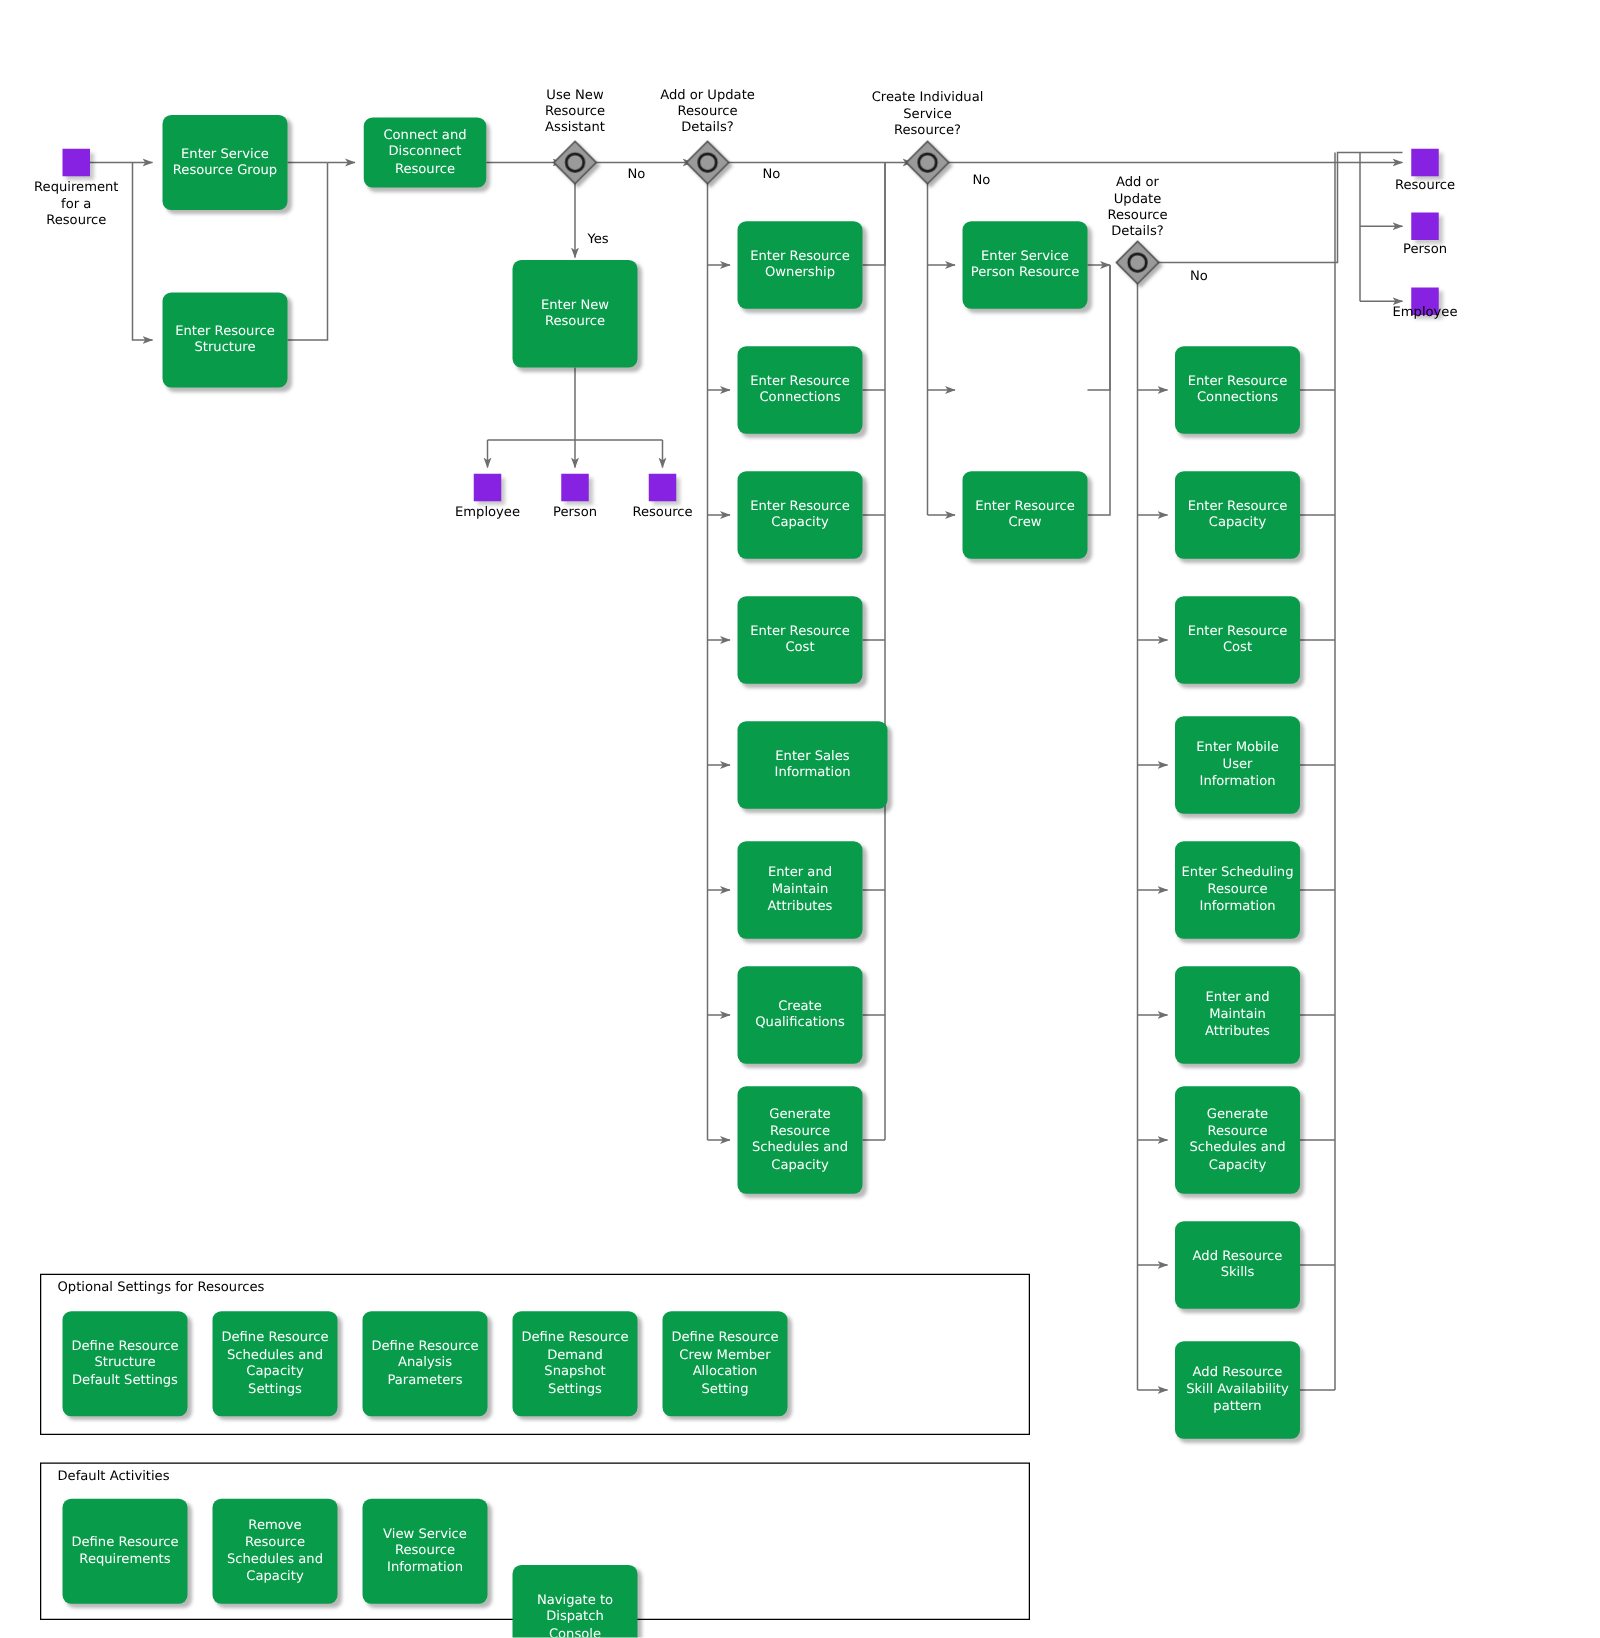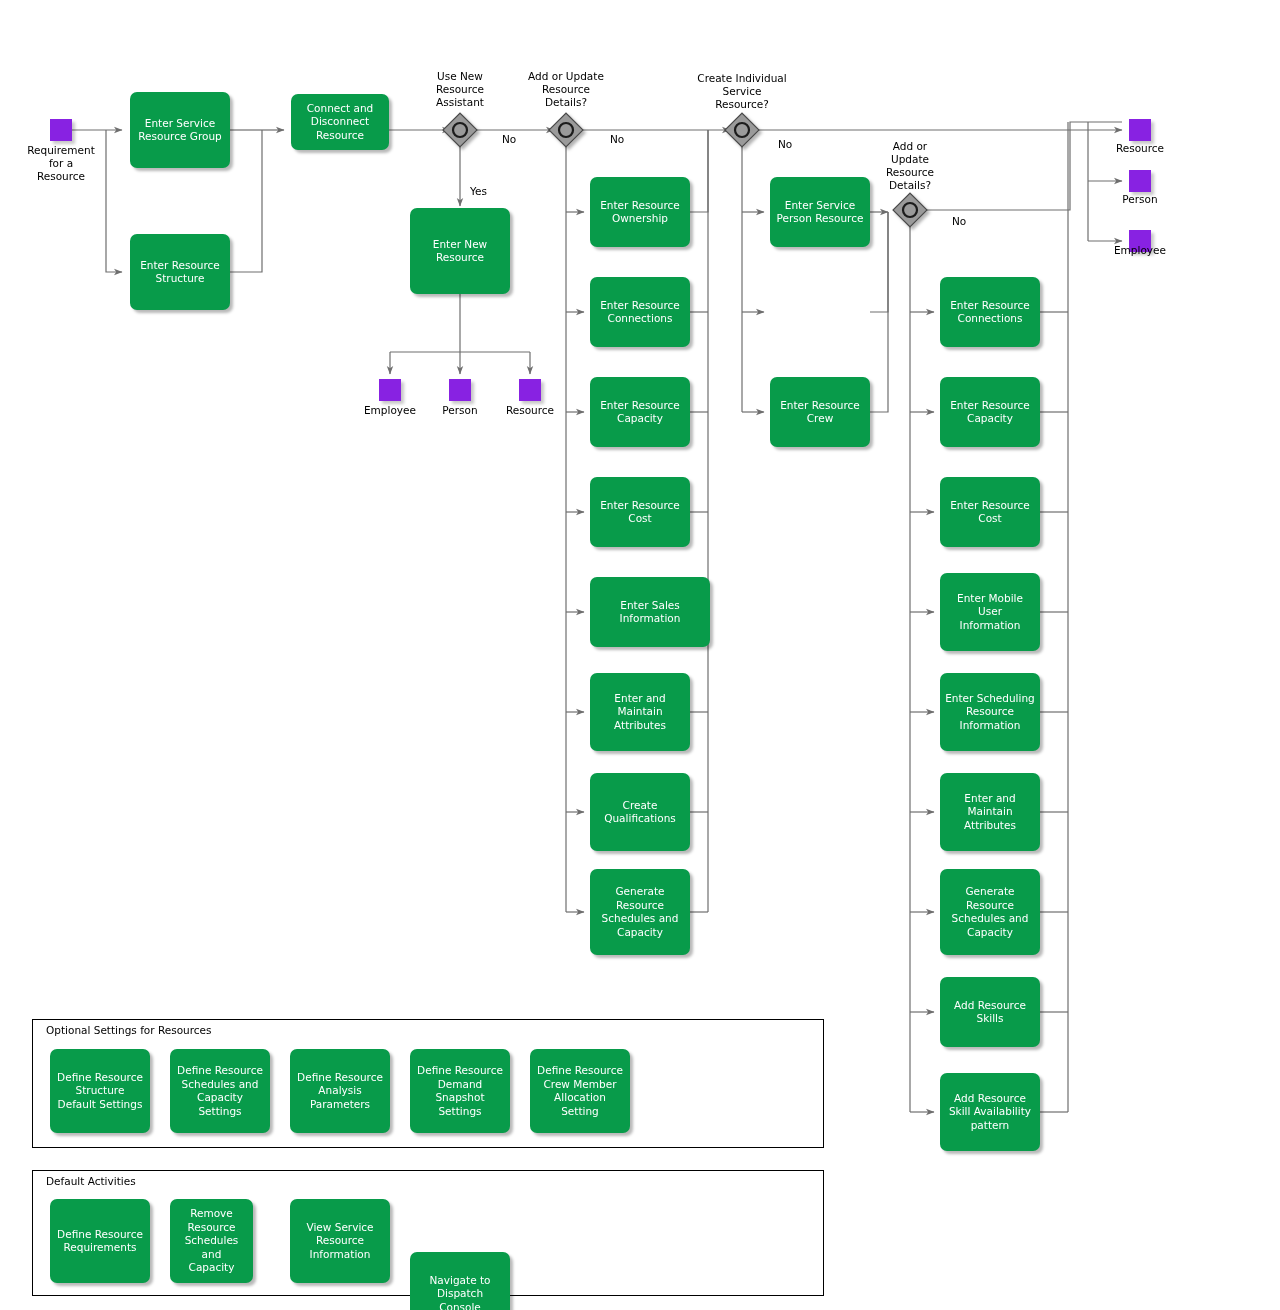--- a/index.html
+++ b/index.html
@@ -328,21 +328,21 @@
   <div class="task" style="left:530px;top:1049px;width:100px;height:84px;">Define Resource
 Crew Member
 Allocation
 Setting</div>
 
   <div class="group" style="left:32px;top:1170px;width:792px;height:126px;"></div>
   <div class="grouptitle" style="left:46px;top:1175px;">Default Activities</div>
 
   <div class="task" style="left:50px;top:1199px;width:100px;height:84px;">Define Resource
 Requirements</div>
-  <div class="task" style="left:170px;top:1199px;width:83px;height:84px;">Remove
+  <div class="task" style="left:170px;top:1199px;width:100px;height:84px;">Remove
 Resource
 Schedules and
 Capacity</div>
   <div class="task" style="left:290px;top:1199px;width:100px;height:84px;">View Service
 Resource
 Information</div>
   <div class="task" style="left:410px;top:1252px;width:100px;height:84px;">Navigate to
 Dispatch
 Console</div>
 

